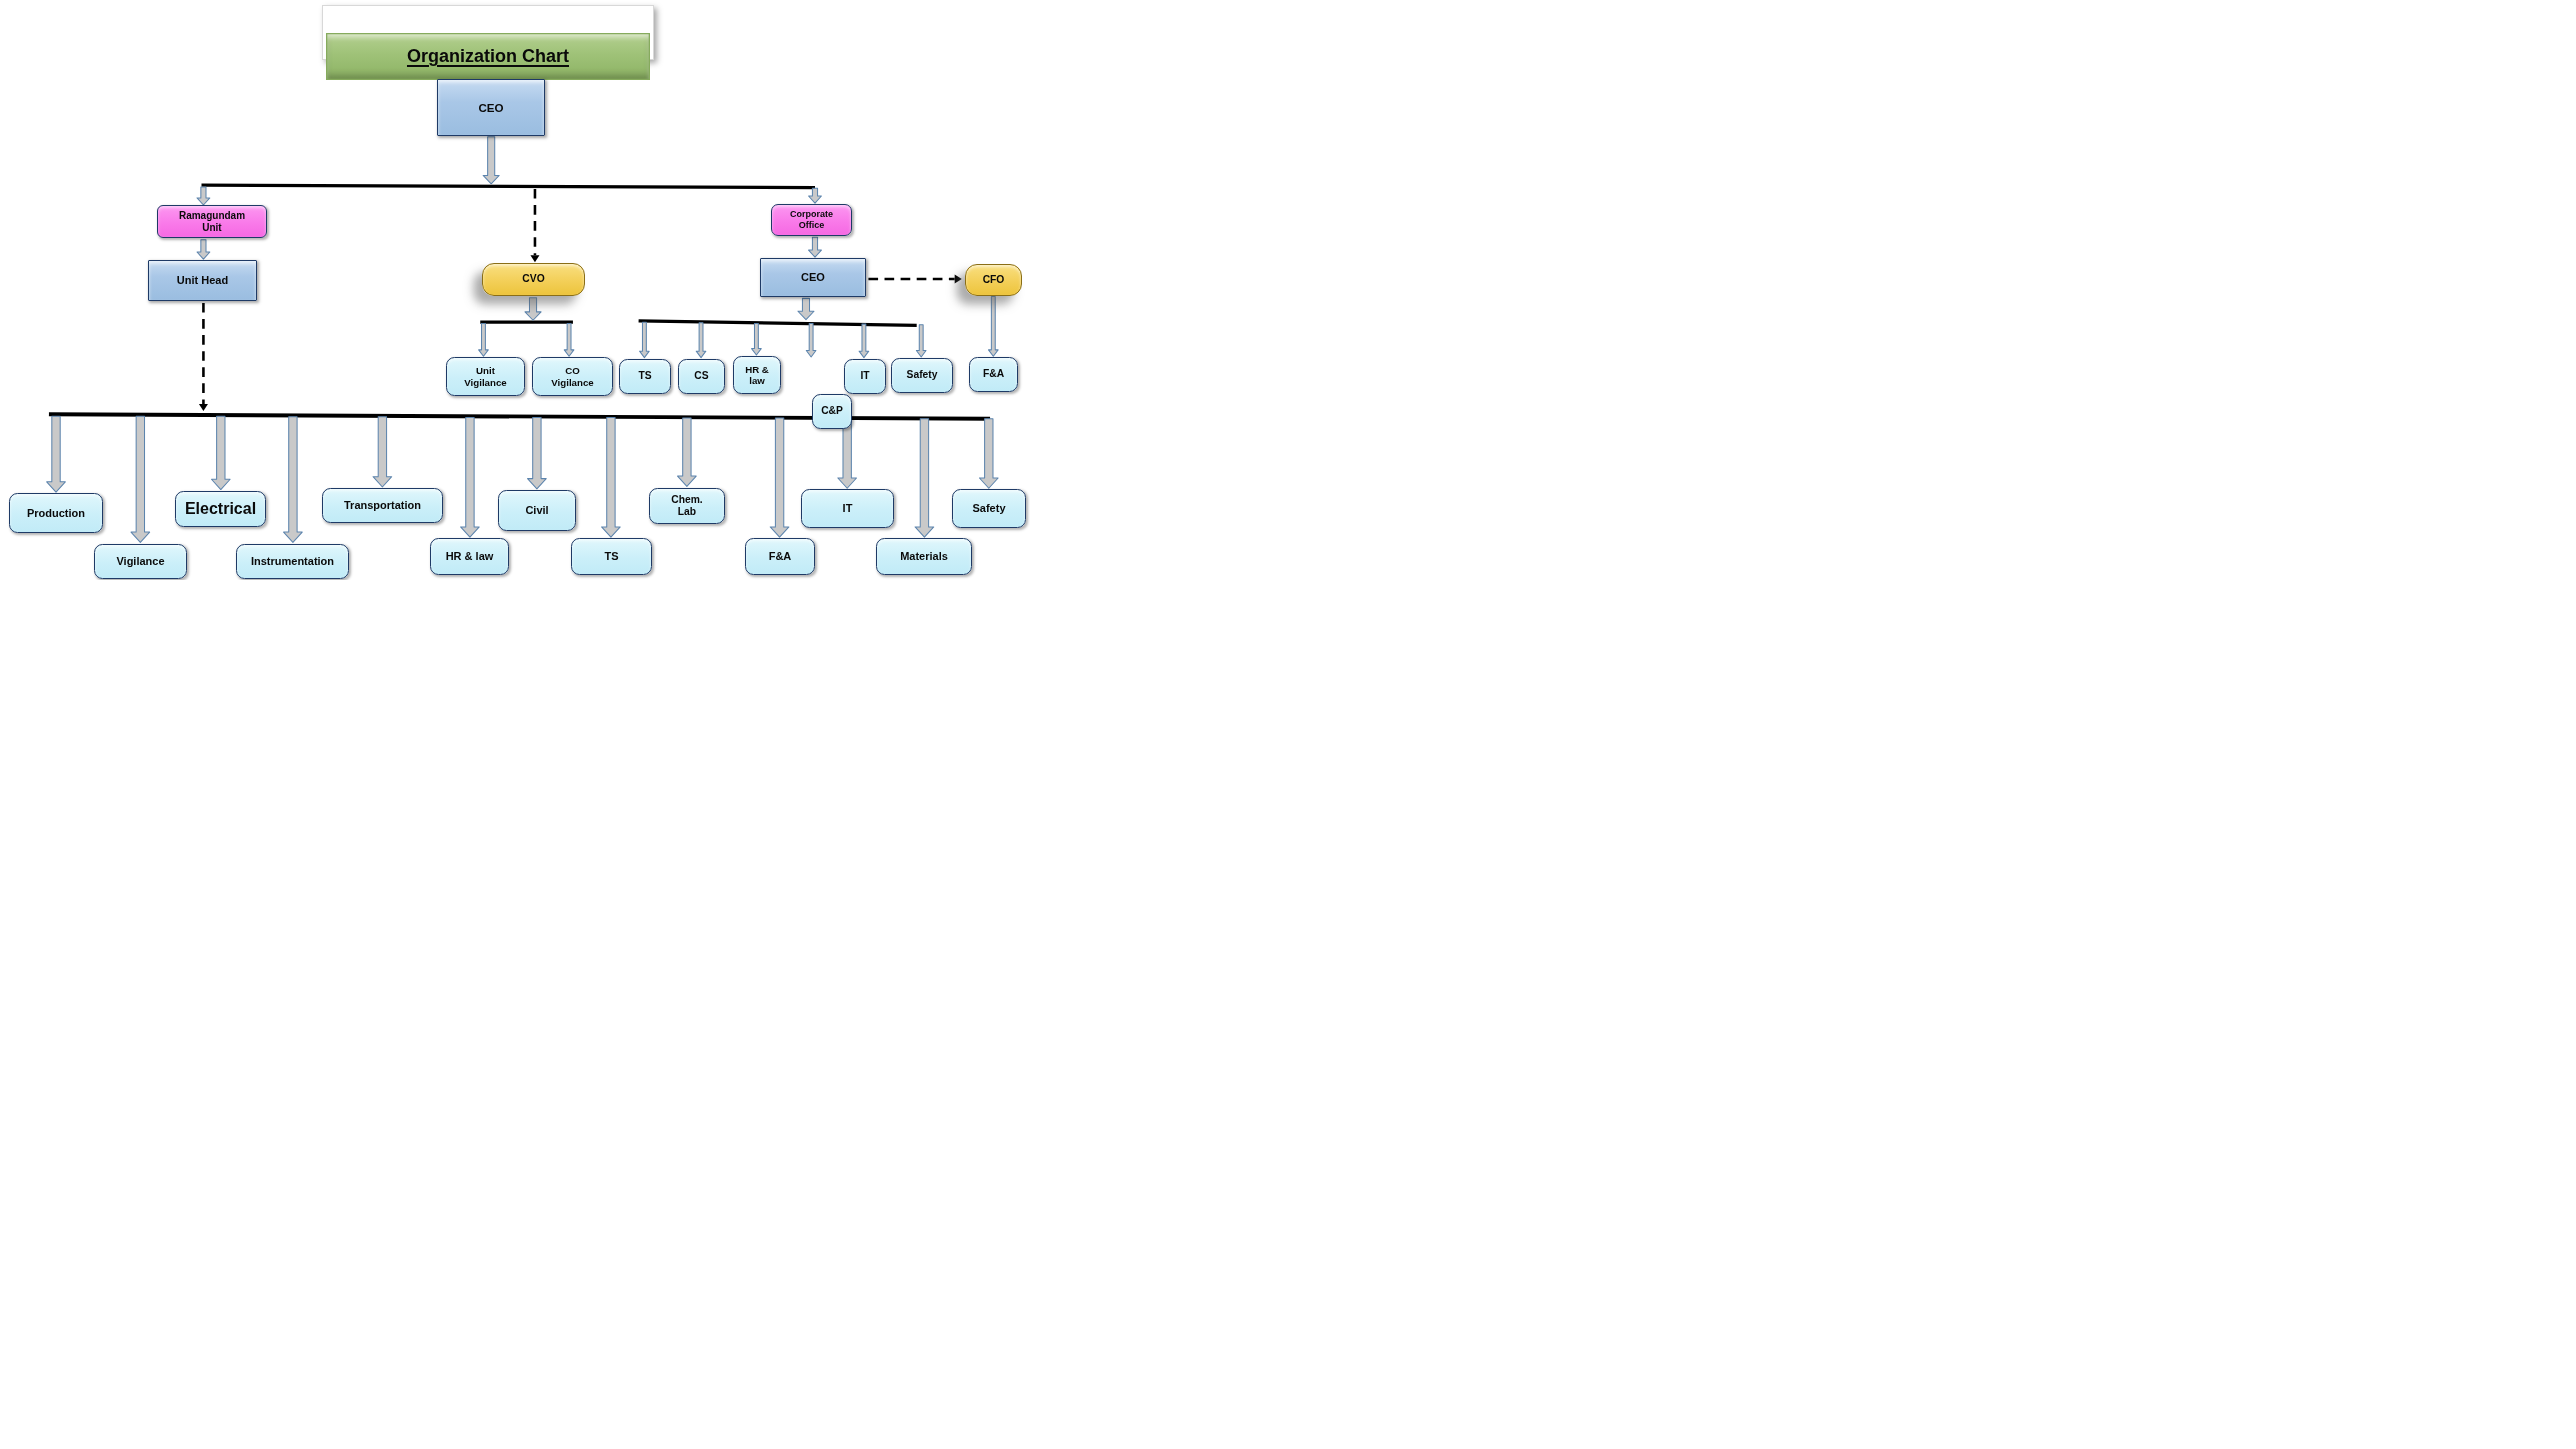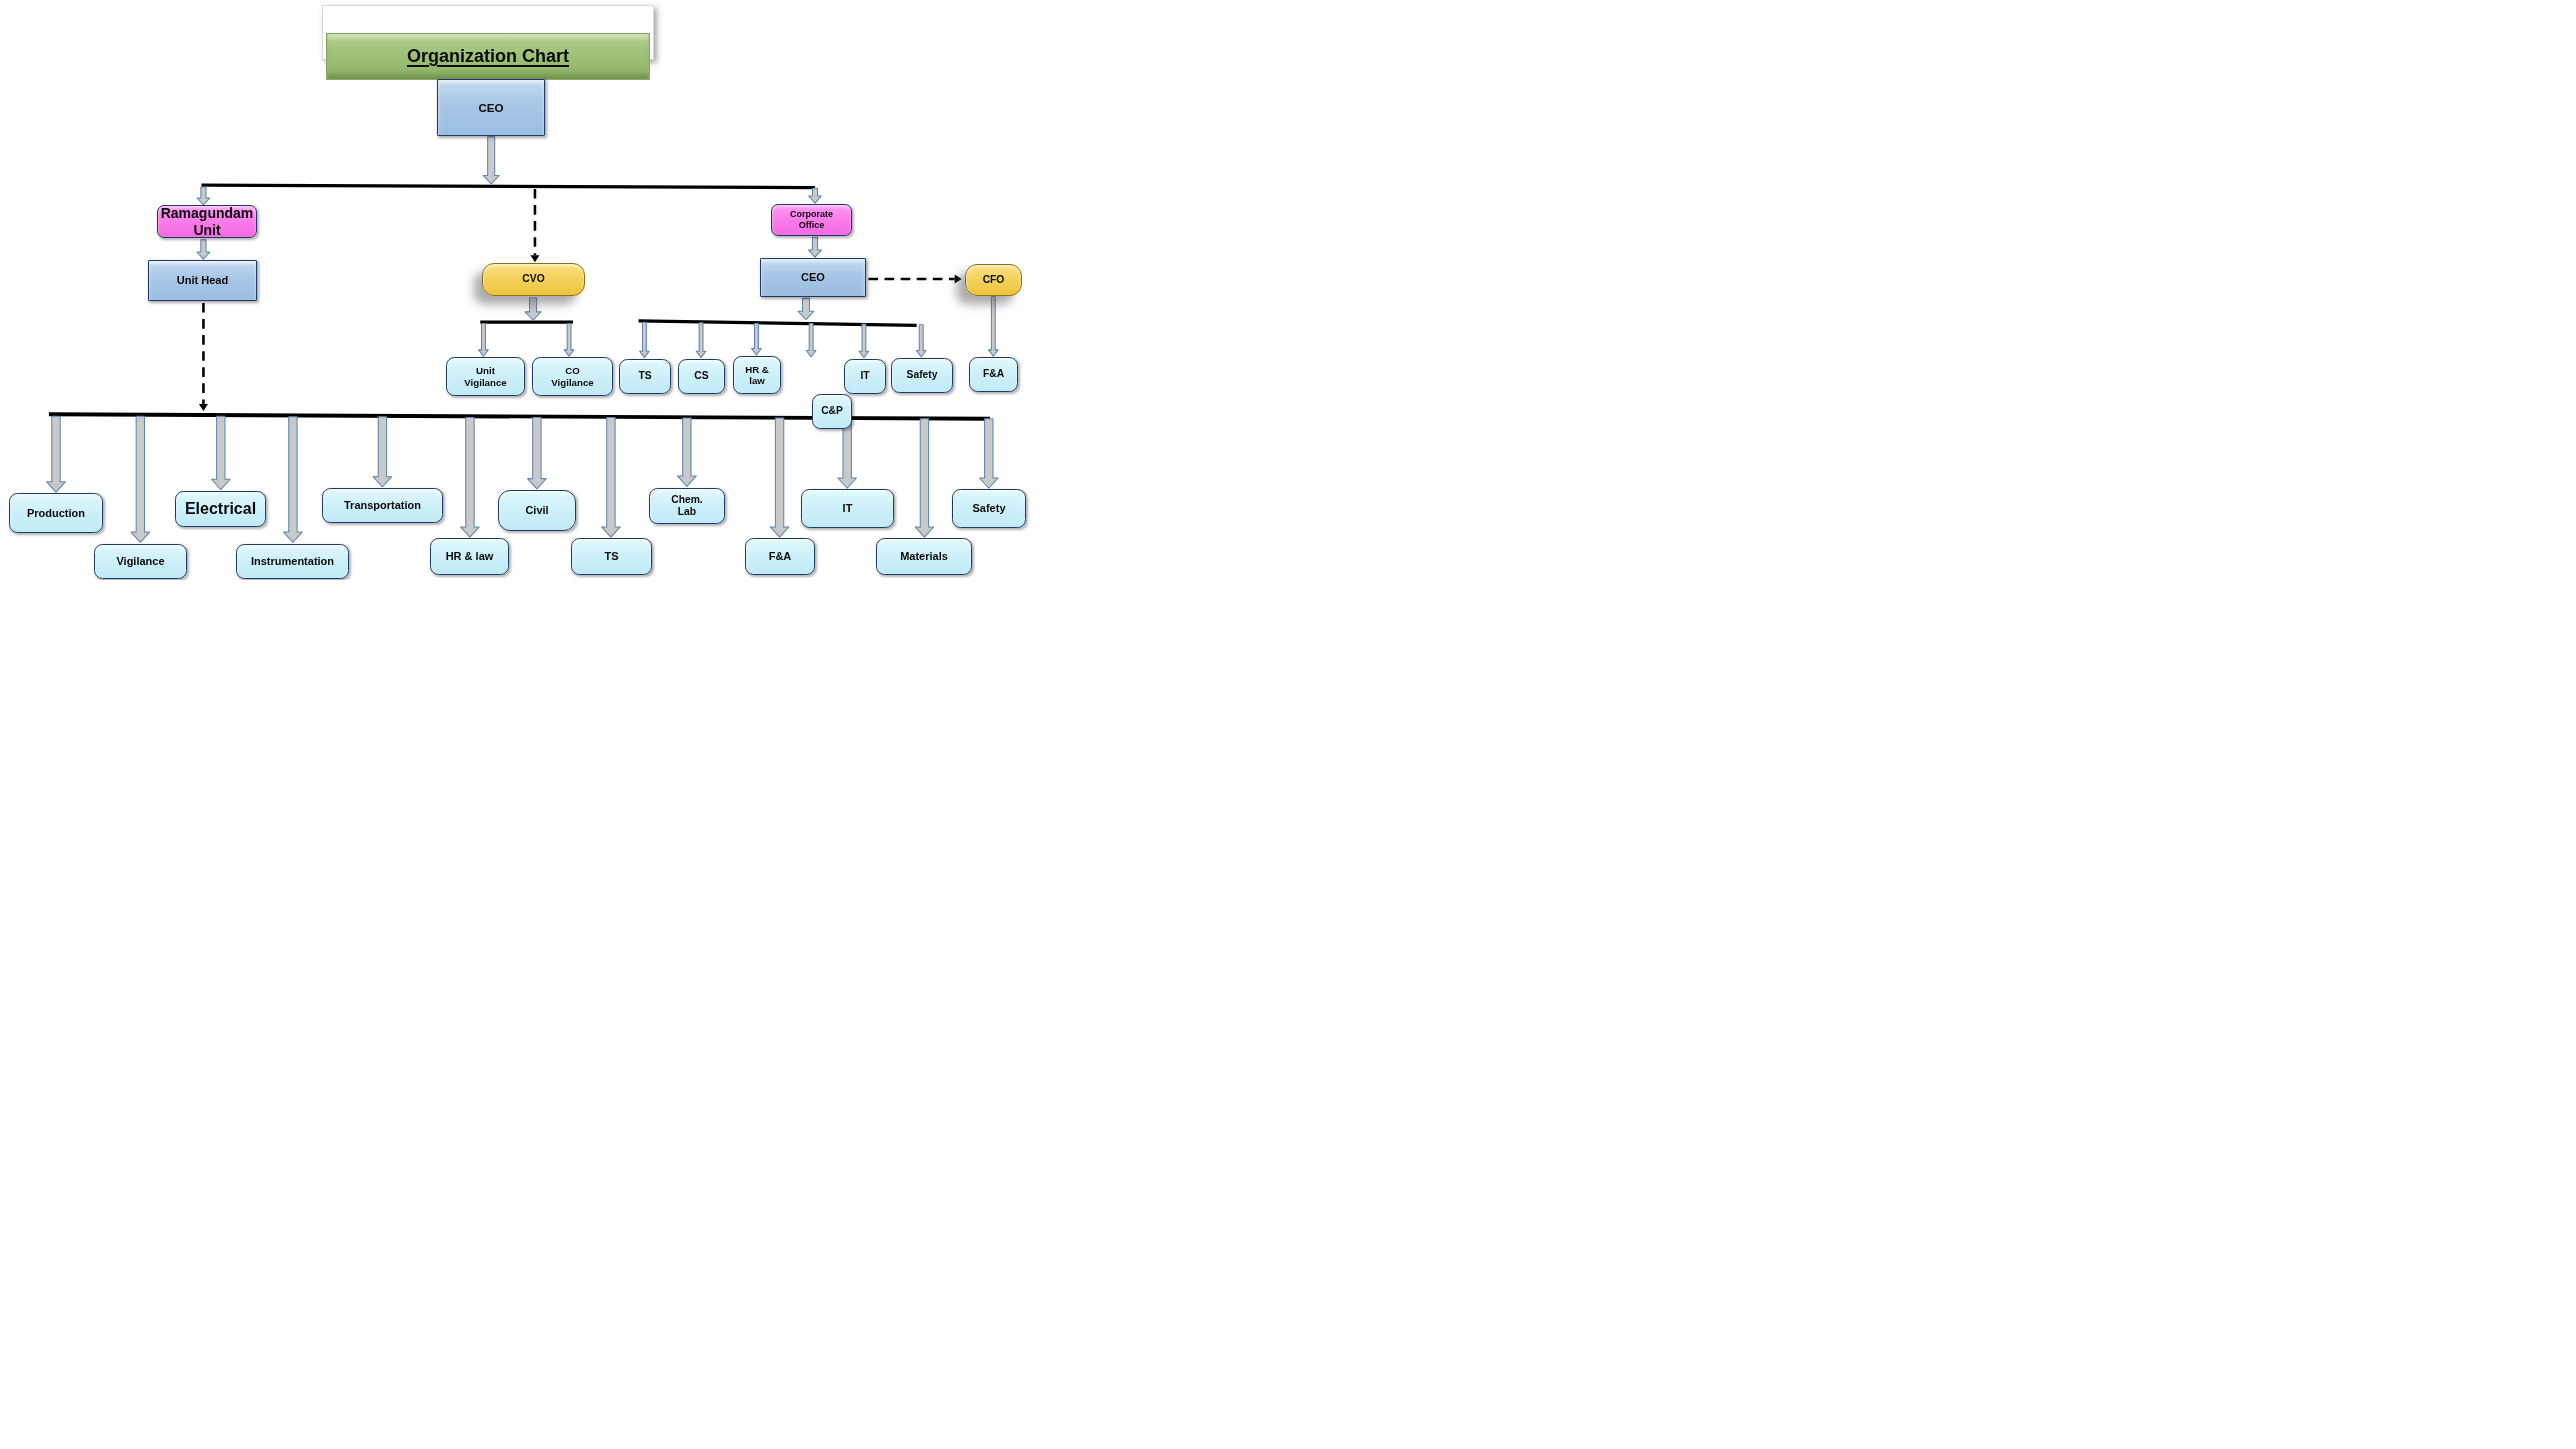--- a/index.html
+++ b/index.html
@@ -79,21 +79,21 @@
     </svg>
 
   <div class="banner">
     <div class="banner-inner">
       <span class="banner-title">Organization Chart</span>
     </div>
   </div>
 
   <div id="nodes">
       <div class="node blue" style="left: 437px; top: 79px; width: 108px; height: 57px; font-size: 11.6px;">CEO</div>
-      <div class="node pink" style="left: 157px; top: 205px; width: 100px; height: 33px; font-size: 14px;">Ramagundam
+      <div class="node pink" style="left: 157px; top: 205px; width: 110px; height: 33px; font-size: 10px; border-radius: 6px;">Ramagundam
 Unit</div>
       <div class="node blue" style="left: 148px; top: 260px; width: 109px; height: 41px; font-size: 11px;">Unit Head</div>
       <div class="node gold" style="left: 482px; top: 263px; width: 103px; height: 33px; font-size: 10.3px;">CVO</div>
       <div class="node pink" style="left: 771px; top: 204px; width: 81px; height: 32px; font-size: 9px;">Corporate
 Office</div>
       <div class="node blue" style="left: 760px; top: 258px; width: 106px; height: 39px; font-size: 11px;">CEO</div>
       <div class="node gold" style="left: 965px; top: 264px; width: 57px; height: 32px; font-size: 10.3px;">CFO</div>
       <div class="node cyan" style="left: 446px; top: 357px; width: 79px; height: 39px; font-size: 9.7px;">Unit
 Vigilance</div>
       <div class="node cyan" style="left: 532px; top: 357px; width: 81px; height: 39px; font-size: 9.7px;">CO
@@ -105,21 +105,21 @@
       <div class="node cyan" style="left: 812px; top: 358px; width: 40px; height: 35px; font-size: 10.3px; margin-top: 36px;">C&amp;P</div>
       <div class="node cyan" style="left: 844px; top: 359px; width: 42px; height: 35px; font-size: 10.3px;">IT</div>
       <div class="node cyan" style="left: 891px; top: 358px; width: 62px; height: 35px; font-size: 10.3px;">Safety</div>
       <div class="node cyan" style="left: 969px; top: 357px; width: 49px; height: 35px; font-size: 10.3px;">F&amp;A</div>
       <div class="node cyan" style="left: 9px; top: 493px; width: 94px; height: 40px; font-size: 11px;">Production</div>
       <div class="node cyan" style="left: 94px; top: 544px; width: 93px; height: 35px; font-size: 11px;">Vigilance</div>
       <div class="node cyan" style="left: 175px; top: 491px; width: 91px; height: 36px; font-size: 16px;">Electrical</div>
       <div class="node cyan" style="left: 236px; top: 544px; width: 113px; height: 35px; font-size: 11px;">Instrumentation</div>
       <div class="node cyan" style="left: 322px; top: 488px; width: 121px; height: 35px; font-size: 11px;">Transportation</div>
       <div class="node cyan" style="left: 430px; top: 538px; width: 79px; height: 37px; font-size: 11px;">HR &amp; law</div>
-      <div class="node cyan" style="left: 498px; top: 490px; width: 78px; height: 41px; font-size: 11px; border-radius: 12px;">Civil</div>
+      <div class="node cyan" style="left: 498px; top: 490px; width: 78px; height: 41px; font-size: 11px;">Civil</div>
       <div class="node cyan" style="left: 571px; top: 538px; width: 81px; height: 37px; font-size: 11px;">TS</div>
       <div class="node cyan" style="left: 649px; top: 488px; width: 76px; height: 36px; font-size: 10.3px;">Chem.
 Lab</div>
       <div class="node cyan" style="left: 745px; top: 538px; width: 70px; height: 37px; font-size: 11px;">F&amp;A</div>
       <div class="node cyan" style="left: 801px; top: 489px; width: 93px; height: 39px; font-size: 11px;">IT</div>
       <div class="node cyan" style="left: 876px; top: 538px; width: 96px; height: 37px; font-size: 11px;">Materials</div>
       <div class="node cyan" style="left: 952px; top: 489px; width: 74px; height: 39px; font-size: 11px;">Safety</div>
     </div>
 </div>
 

